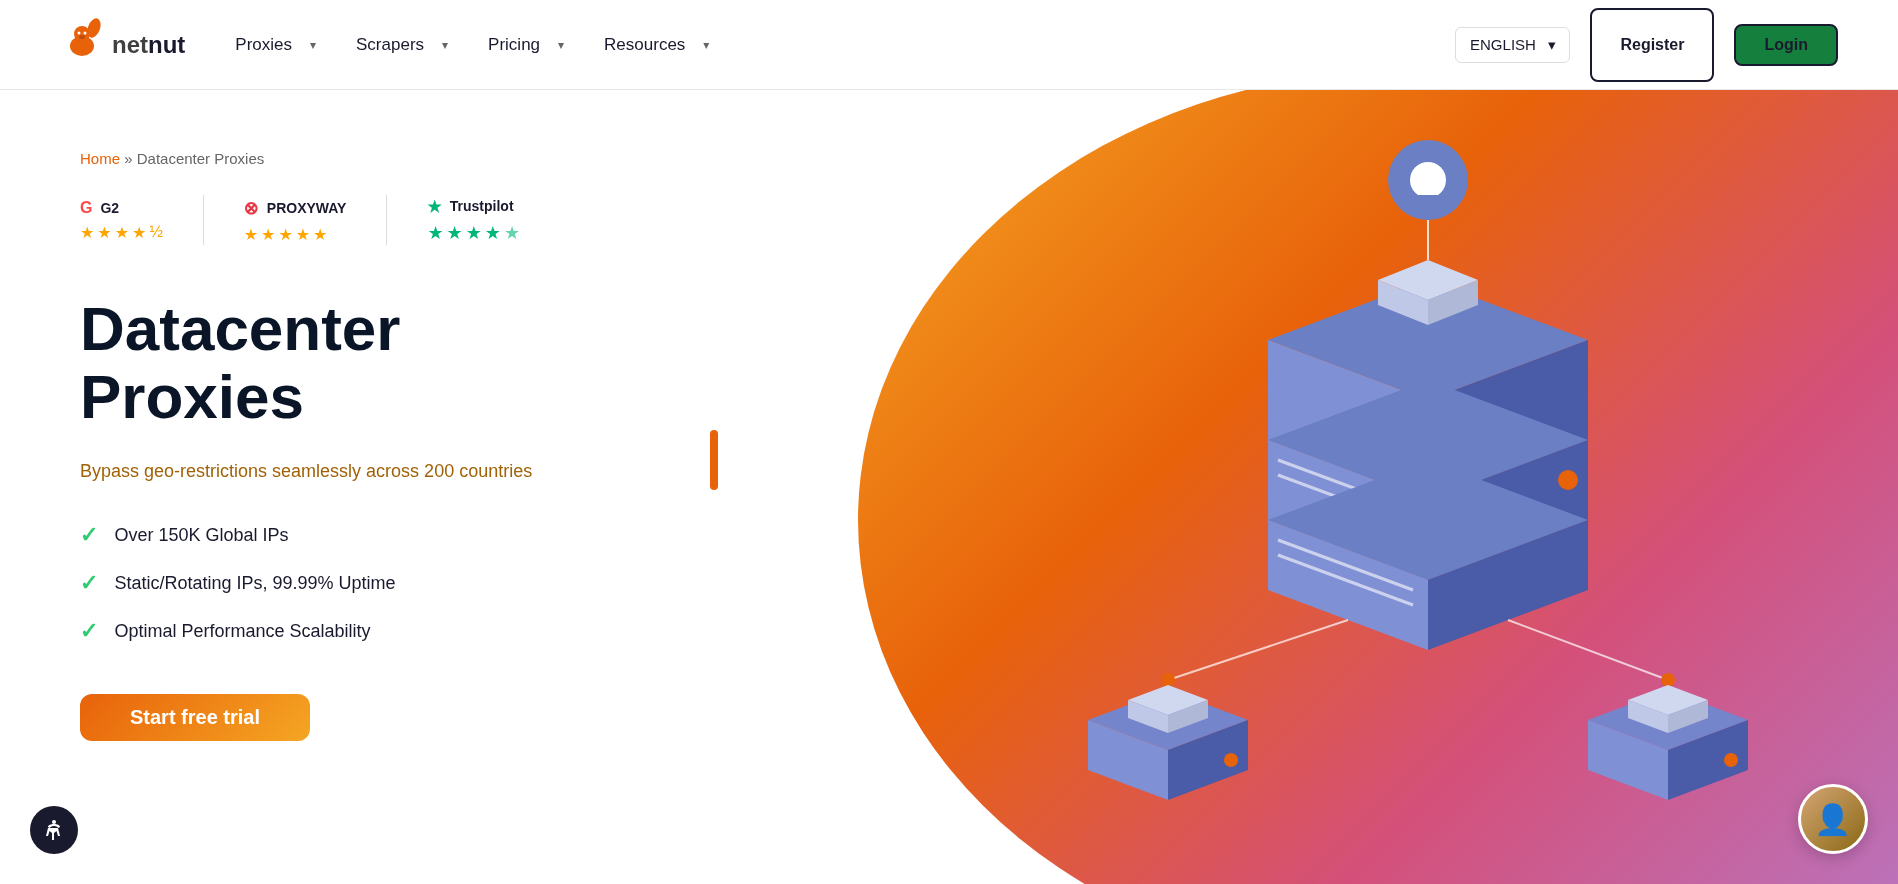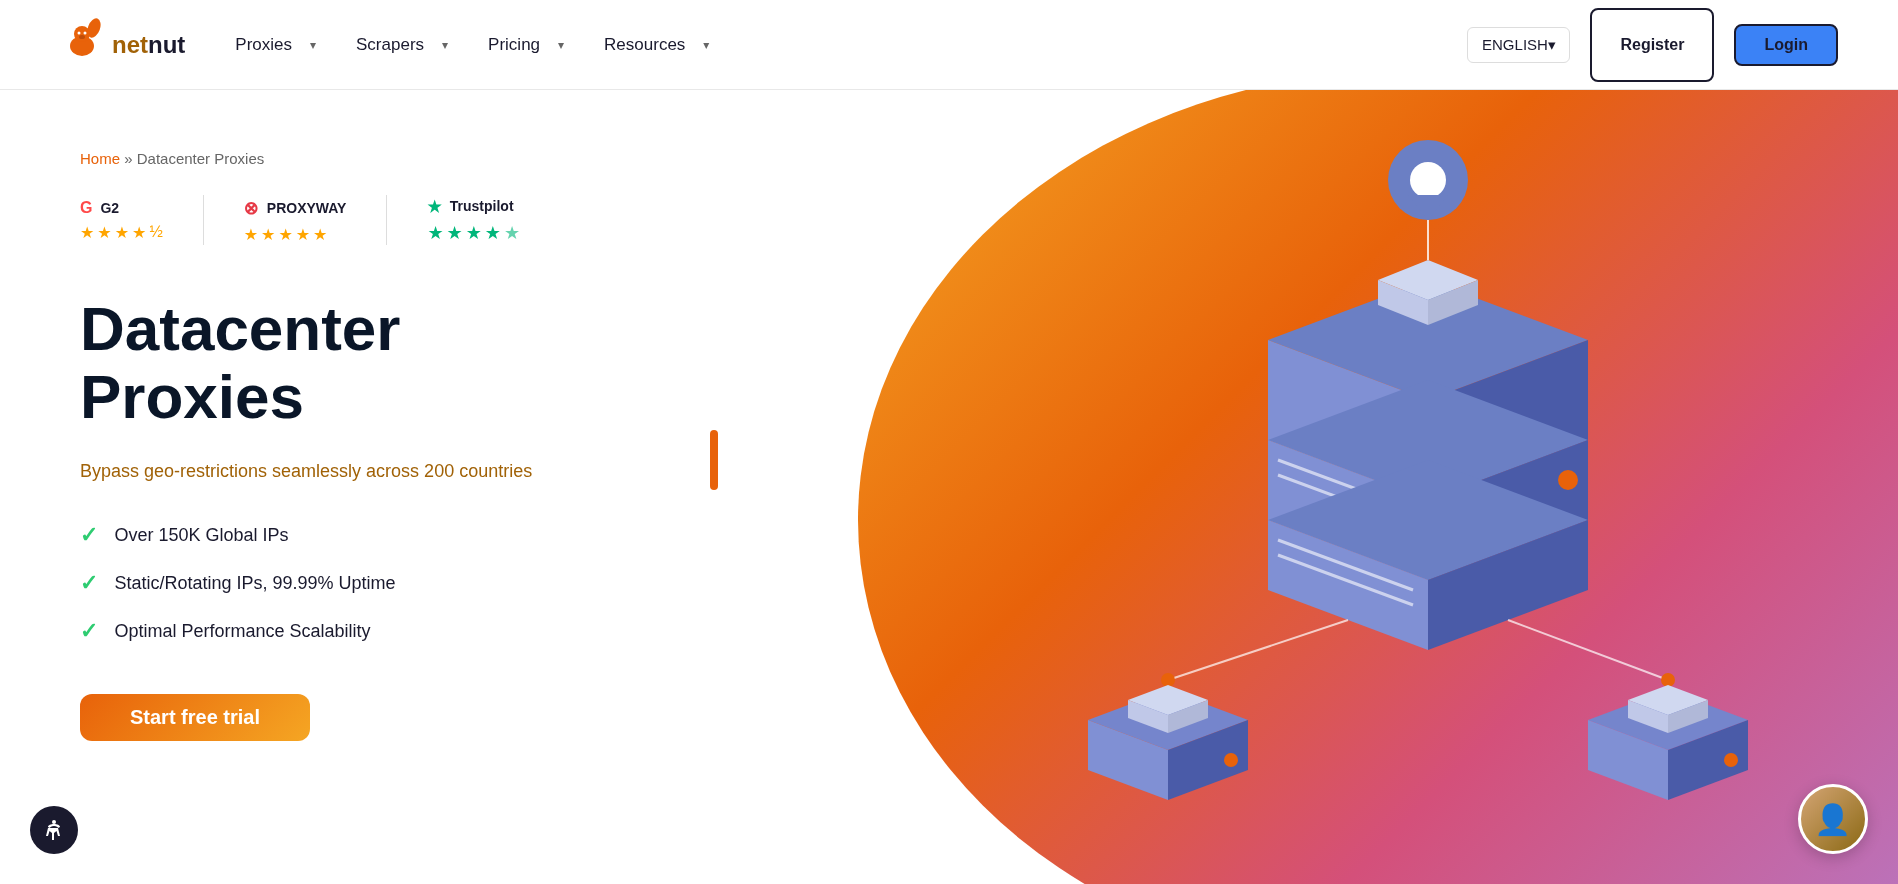--- a/index.html
+++ b/index.html
@@ -21,33 +21,33 @@
     .logo { display: flex; align-items: center; gap: 8px; }
     .nav-links { display: flex; gap: 40px; align-items: center; }
     .nav-item {
       display: flex; align-items: center; gap: 18px;
       font-size: 17px; font-weight: 400; color: #1a1a2e;
       cursor: pointer;
     }
     .nav-item .chevron { font-size: 12px; color: #666; }
     .nav-right { display: flex; align-items: center; gap: 20px; }
     .lang-selector {
-      display: flex; align-items: center; gap: 0;
+      display: flex; align-items: center; gap: 12px;
       font-size: 15px; font-weight: 500; color: #1a1a2e;
       cursor: pointer;
       border: 1px solid #ddd; border-radius: 6px; padding: 8px 14px;
     }
     .btn-register {
       background: #fff; color: #1a1a2e;
       border: 2px solid #1a1a2e; border-radius: 8px;
       padding: 26px 28px; font-size: 16px; font-weight: 700;
       cursor: pointer;
     }
     .btn-login {
-      background: #3b82f6; color: #1a1a2e;
+      background: #15803d; color: #1a1a2e;
       border: 2px solid #1a1a2e; border-radius: 8px;
       padding: 10px 28px; font-size: 16px; font-weight: 700;
       cursor: pointer;
     }
 
     
     .hero {
       position: relative;
       min-height: 794px;
       overflow: hidden;
@@ -188,21 +188,21 @@
         <svg width="44" height="44" viewBox="0 0 44 44" fill="none">
           <ellipse cx="22" cy="28" rx="12" ry="10" fill="#e8620a"></ellipse>
           <circle cx="22" cy="16" r="8" fill="#e8620a"></circle>
           <ellipse cx="34" cy="10" rx="6" ry="10" fill="#e8620a" transform="rotate(20 34 10)"></ellipse>
           <circle cx="19" cy="15" r="1.5" fill="#fff"></circle>
           <circle cx="25" cy="15" r="1.5" fill="#fff"></circle>
           <ellipse cx="22" cy="19" rx="3" ry="2" fill="#c04d08"></ellipse>
         </svg>
       </span>
       <span style="font-size:24px; font-weight:900; color:#1a1a2e;">
-        <span style="color:#a16207;">net</span><span>nut</span>
+        <span style="color:#404040;">net</span><span>nut</span>
       </span>
     </div>
 
     <div class="nav-links">
       <div class="nav-item">
         <span>Proxies</span>
         <span class="chevron">▾</span>
       </div>
       <div class="nav-item">
         <span>Scrapers</span>

